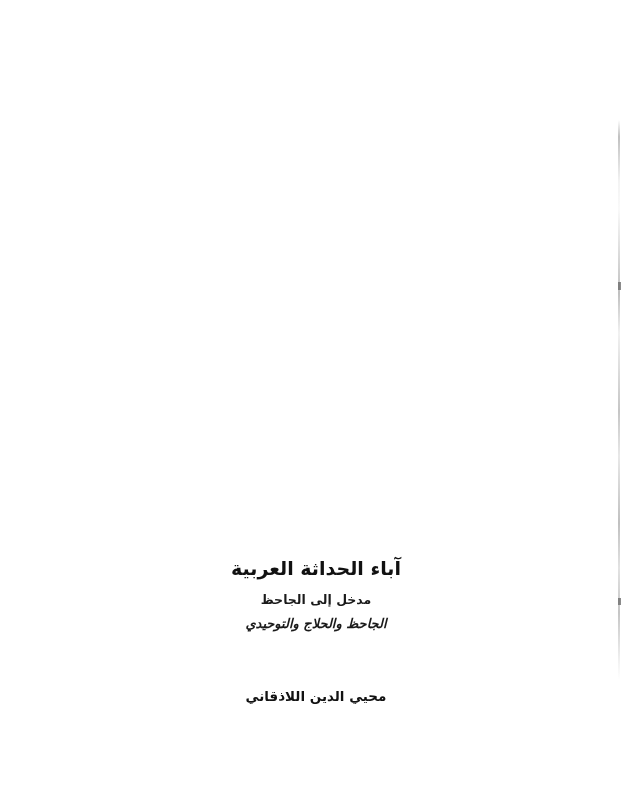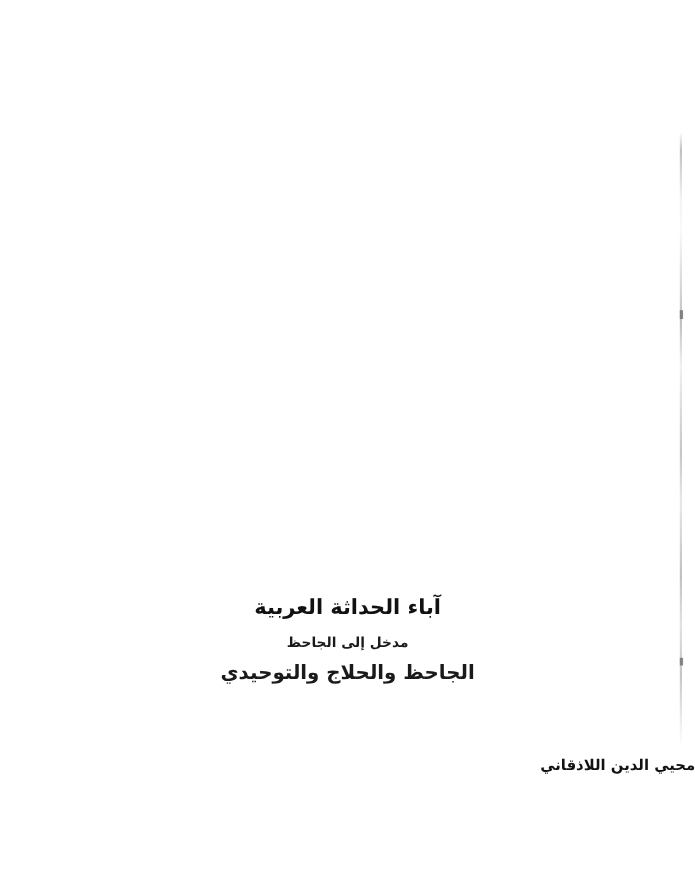--- a/index.html
+++ b/index.html
@@ -76,54 +76,54 @@
     top: 540px;
     text-align: center;
     color: #0d0d0d;
   }
   .title-main {
     font-family: "DejaVu Sans", sans-serif;
     font-weight: bold;
     font-size: 19px;
     letter-spacing: 0.5px;
     line-height: 1.3;
-    margin: 0 0 10px 0;
+    margin: 16px 0 10px 0;
     color: #111111;
   }
   .subtitle-1 {
     font-family: "DejaVu Sans", sans-serif;
     font-weight: bold;
     font-size: 12.5px;
     line-height: 1.4;
     margin: 0 0 7px 0;
     color: #1a1a1a;
   }
   .subtitle-2 {
     font-family: "DejaVu Sans", sans-serif;
     font-weight: bold;
-    font-size: 18px;
+    font-size: 13px;
     line-height: 1.4;
     margin: 0;
     color: #1a1a1a;
+    font-style: italic;
   }
   #author-block {
     position: absolute;
     left: 0;
     right: 0;
     top: 688px;
     text-align: center;
   }
   .author-name {
     font-family: "DejaVu Sans", sans-serif;
     font-weight: bold;
     font-size: 13.5px;
     color: #121212;
     margin: 0;
     letter-spacing: 0.3px;
-    text-align: right;
   }
 </style>
 </head>
 <body>
 
 <div id="page-scan">
 
   <div id="scan-edge-artifact"></div>
   <div id="scan-edge-artifact-2"></div>
   <div id="scan-edge-artifact-3"></div>

